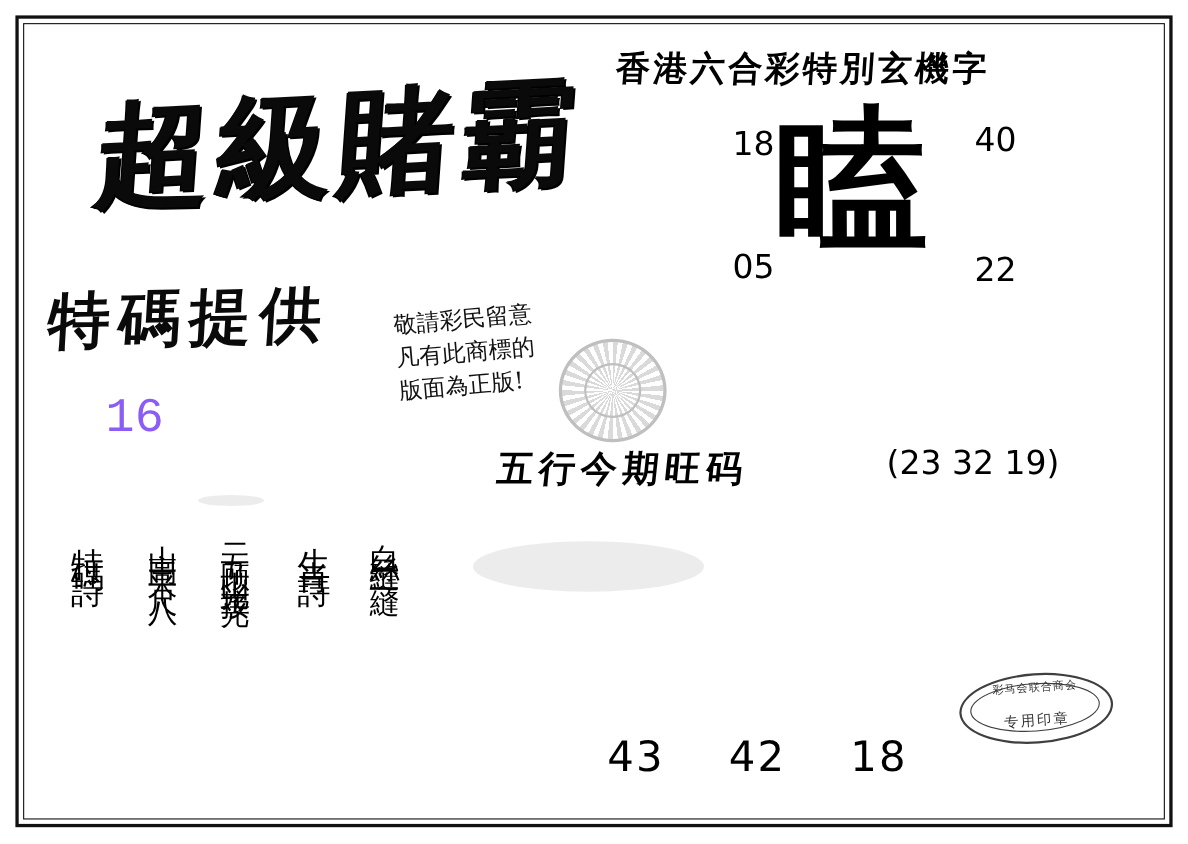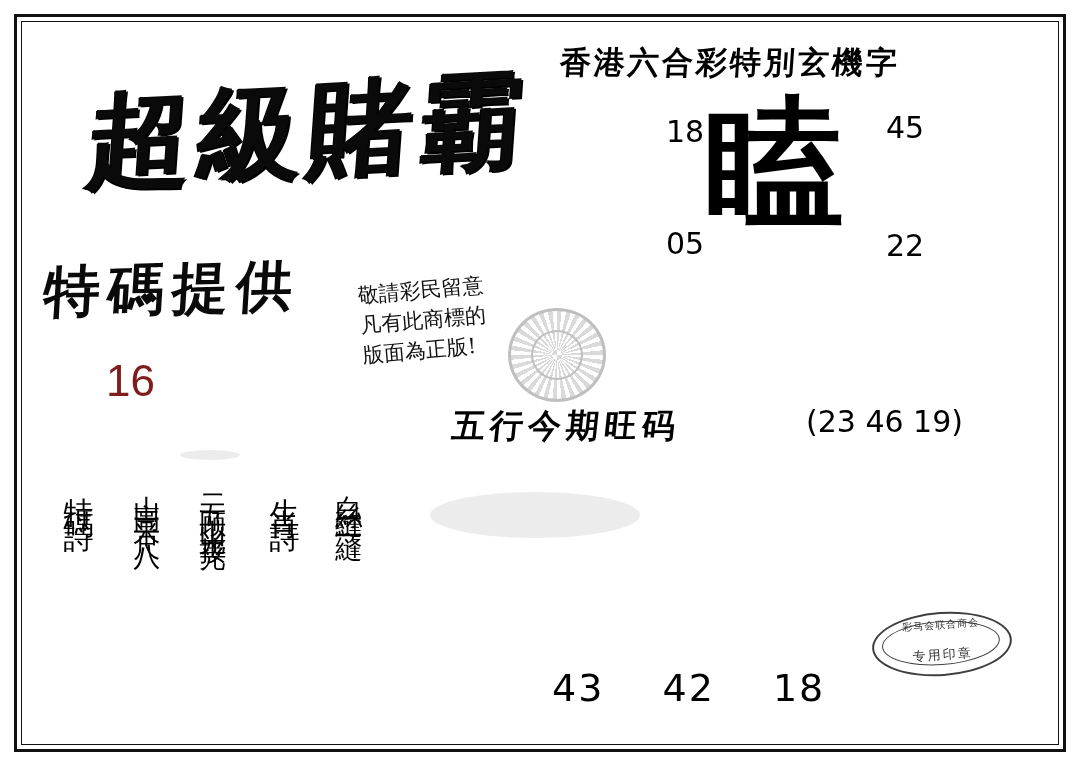--- a/index.html
+++ b/index.html
@@ -142,24 +142,23 @@
     width: 48px; height: 46px;
     border-radius: 50%;
     border: 2px solid #8c8c8c;
   }
 
   
   .num-16 {
     position: absolute;
     left: 96px;
     top: 356px;
-    font-family: Liberation Sans, sans-serif;
+    font-family: Liberation Mono, monospace;
     font-size: 44px;
-    color: #7f1d1d;
-    margin-left: 10px;
+    color: #8b5cf6;
   }
 
   
   .issue-label {
     position: absolute;
     left: 790px;
     top: 333px;
     font-family: "DejaVu Serif", "Liberation Serif", serif;
     font-size: 27px;
     letter-spacing: 4px;
@@ -289,42 +288,42 @@
   <div class="smudge" style="left:430px;top:492px;width:210px;height:46px;"></div>
   <div class="smudge" style="left:180px;top:450px;width:60px;height:10px;"></div>
 
   <div class="frame"></div>
   <div class="frame-inner"></div>
 
   <div class="header-title">香港六合彩特別玄機字</div>
 
   <div class="glyph-block">
     <div class="corner-num corner-tl">18</div>
-    <div class="corner-num corner-tr">45</div>
+    <div class="corner-num corner-tr">40</div>
     <div class="corner-num corner-bl">05</div>
     <div class="corner-num corner-br">22</div>
     <div class="big-glyph">瞌</div>
   </div>
 
   <div class="brush-title">超級賭霸</div>
   <div class="brush-sub">特碼提供</div>
 
   <div class="seal-stamp"></div>
 
   <div class="hand-note">
     <div>敬請彩民留意</div>
     <div>凡有此商標的</div>
     <div>版面為正版!</div>
   </div>
 
   <div class="num-16">16</div>
 
 
   <div class="five-line">五行今期旺码</div>
-  <div class="five-nums">(23 46  19)</div>
+  <div class="five-nums">(23 32  19)</div>
 
   <div class="double-nums">
     <span>43</span>
     <span>42</span>
     <span>18</span>
   </div>
 
   <div class="oval-seal">
     <div class="seal-inner"></div>
     <div class="seal-top">彩马会联合商会</div>

